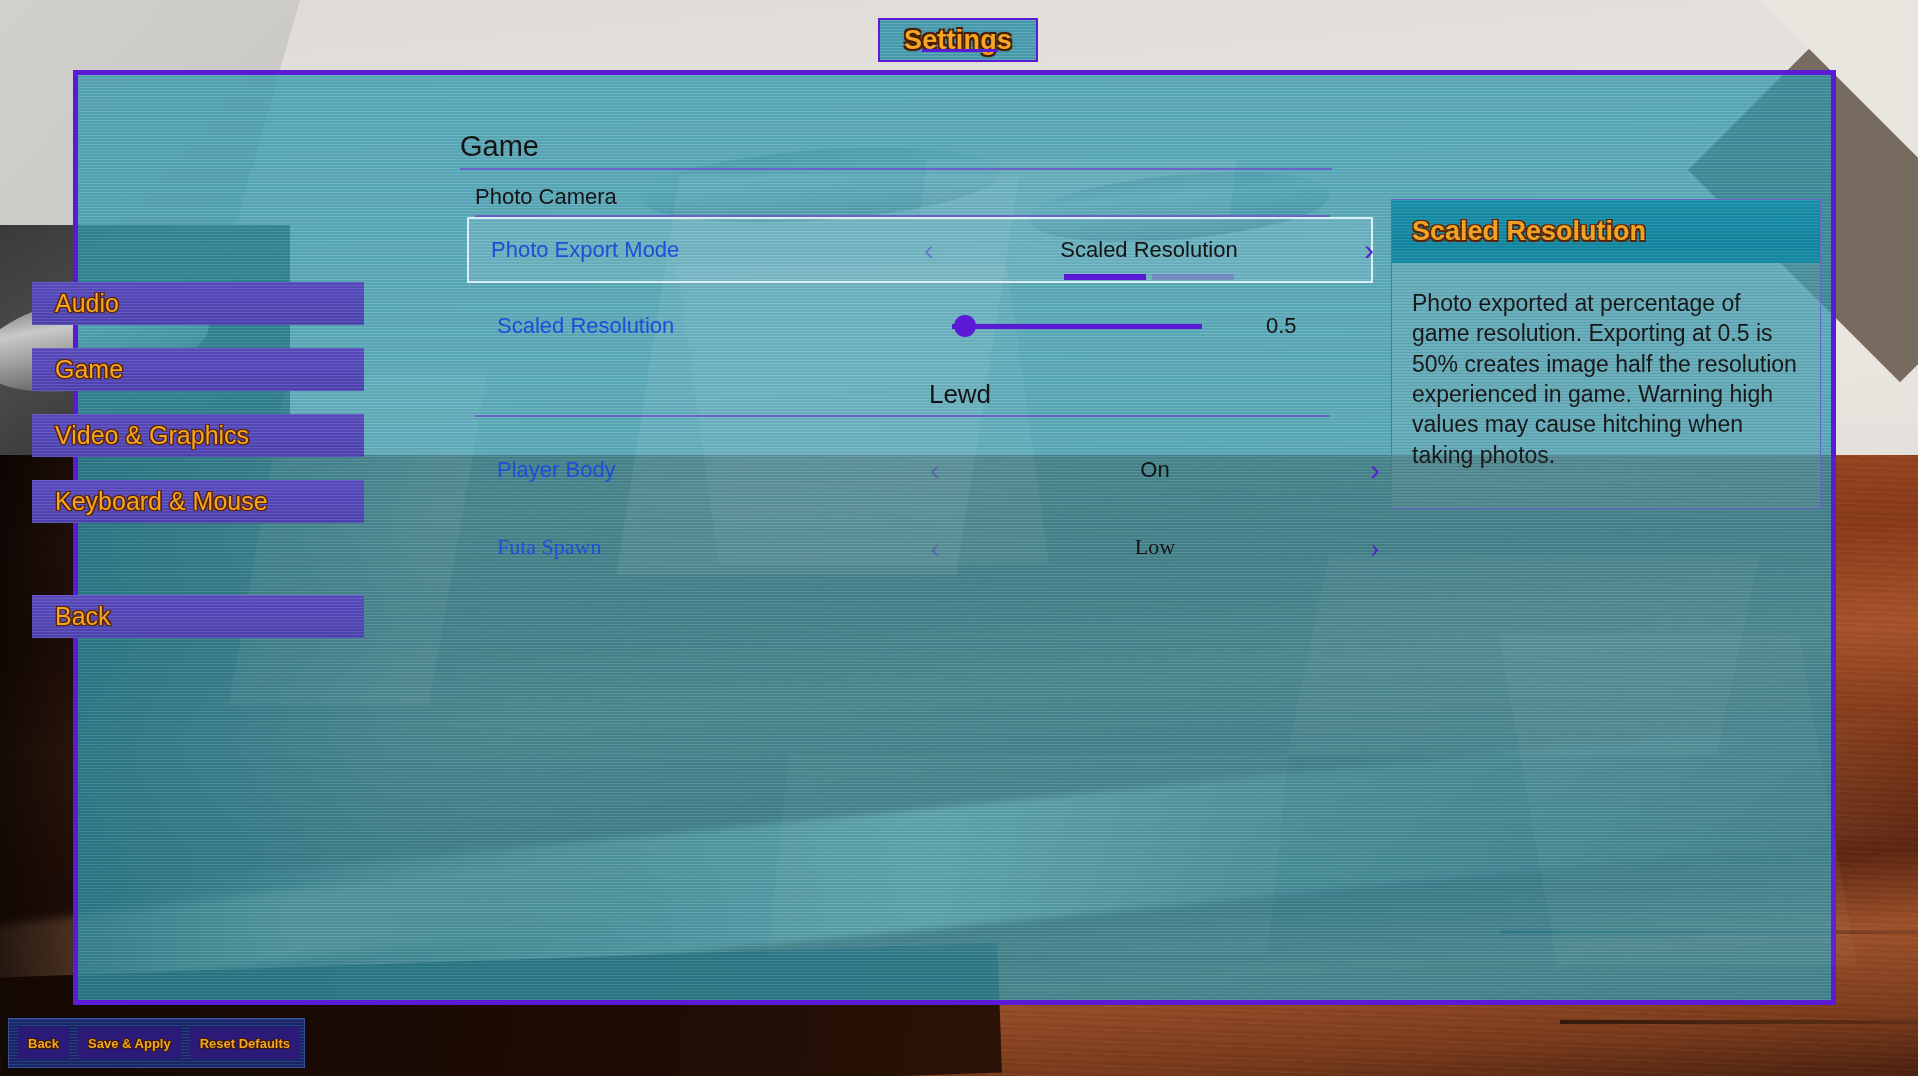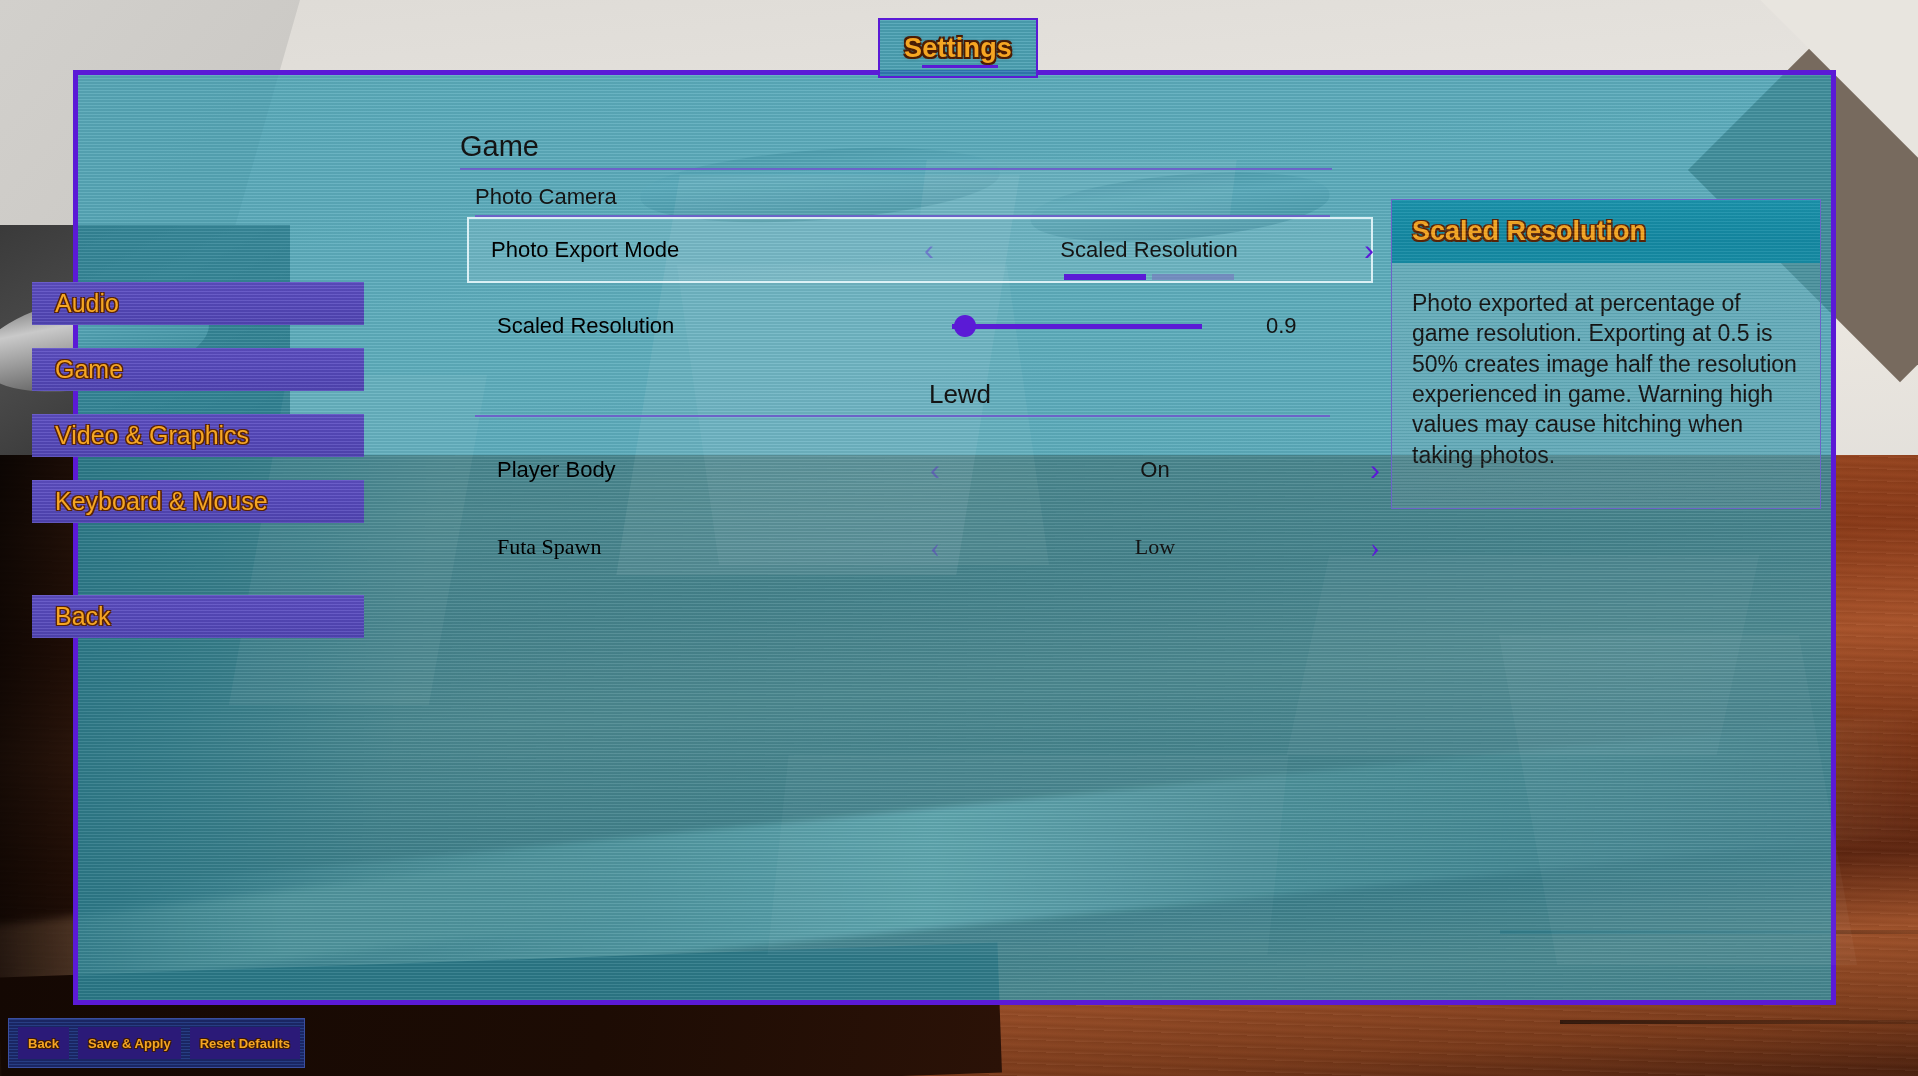--- a/index.html
+++ b/index.html
@@ -91,21 +91,21 @@
     background:linear-gradient(100deg,#140803 0%, #1d0c04 60%, #2b1207 100%);
     transform:rotate(-2deg);
   }
   .bg-plank-line {
     position:absolute; height:4px;
     background:linear-gradient(90deg, rgba(0,0,0,.6), rgba(0,0,0,.15));
   }
 
   
   #tab-header {
-    position:absolute; left:878px; top:18px; width:160px; height:60px;
+    position:absolute; left:878px; top:18px; width:160px; height:44px;
     background:rgba(37,146,170,.80);
     border:2px solid #5b1ad6;
     display:flex; align-items:center; justify-content:center;
     z-index:6;
   }
   #tab-header::after {
     content:""; position:absolute; inset:0;
     background:repeating-linear-gradient(180deg, rgba(255,255,255,.10) 0 1px, rgba(0,0,0,.06) 1px 3px);
     pointer-events:none;
   }
@@ -175,21 +175,21 @@
   #head-game .rule { width:872px; }
   #head-photo { margin-left:90px; font-size:22px; margin-top:14px; }
   #head-photo .rule { width:855px; }
   #head-lewd  { margin-left:90px; font-size:26px; margin-top:22px;text-align:center; }
   #head-lewd  .rule { width:855px; }
 
   .row {
     position:relative; height:62px; display:flex; align-items:center;
     margin-left:90px; width:905px;
   }
-  .row-label { font-size:22px; color:#000000; margin-left:22px; white-space:nowrap; }
+  .row-label { font-size:22px; color:#1d4ed8; margin-left:22px; white-space:nowrap; }
   .row.selected {
     border:2px solid rgba(233,248,252,.88);
     background:rgba(255,255,255,.09);
     margin-left:82px; width:906px; height:66px;
   }
 
   .ctrl {
     position:absolute; left:455px; top:0; width:450px; height:100%;
     display:flex; align-items:center; justify-content:space-between;
   }
@@ -337,21 +337,21 @@
       <div class="chev chev-right">›</div>
     </div>
   </div>
 
   <div class="row" style="margin-top:12px;">
     <div class="row-label">Scaled Resolution</div>
     <div class="slider-wrap">
       <div class="track">
         <div class="knob" style="left: 5%;"></div>
       </div>
-      <div class="slider-value">0.9</div>
+      <div class="slider-value">0.5</div>
     </div>
   </div>
 
   <div class="sec-head" id="head-lewd">
     <span>Lewd</span>
     <div class="rule"></div>
   </div>
 
   <div class="row" style="margin-top:22px;">
     <div class="row-label">Player Body</div>

